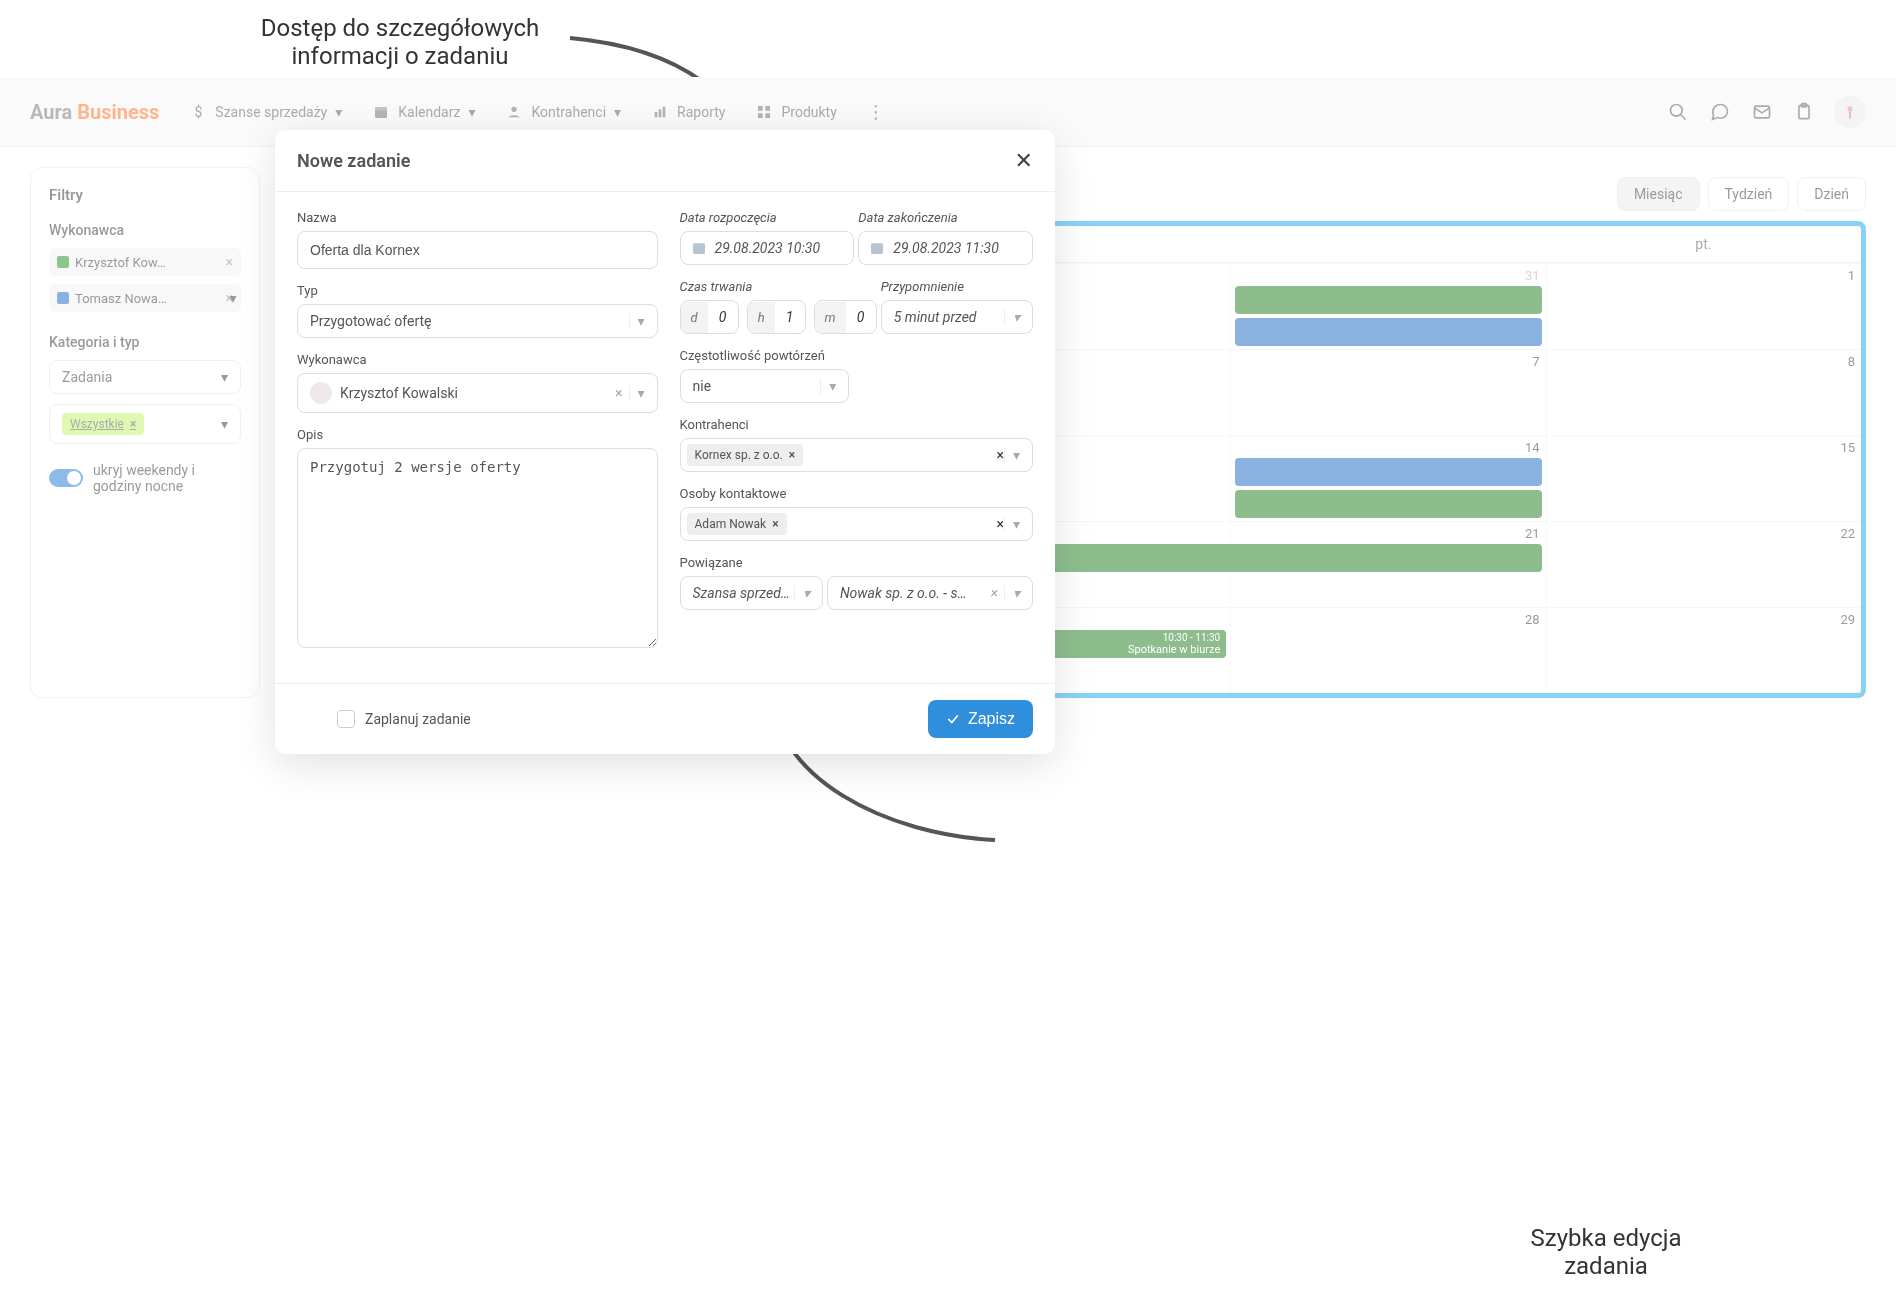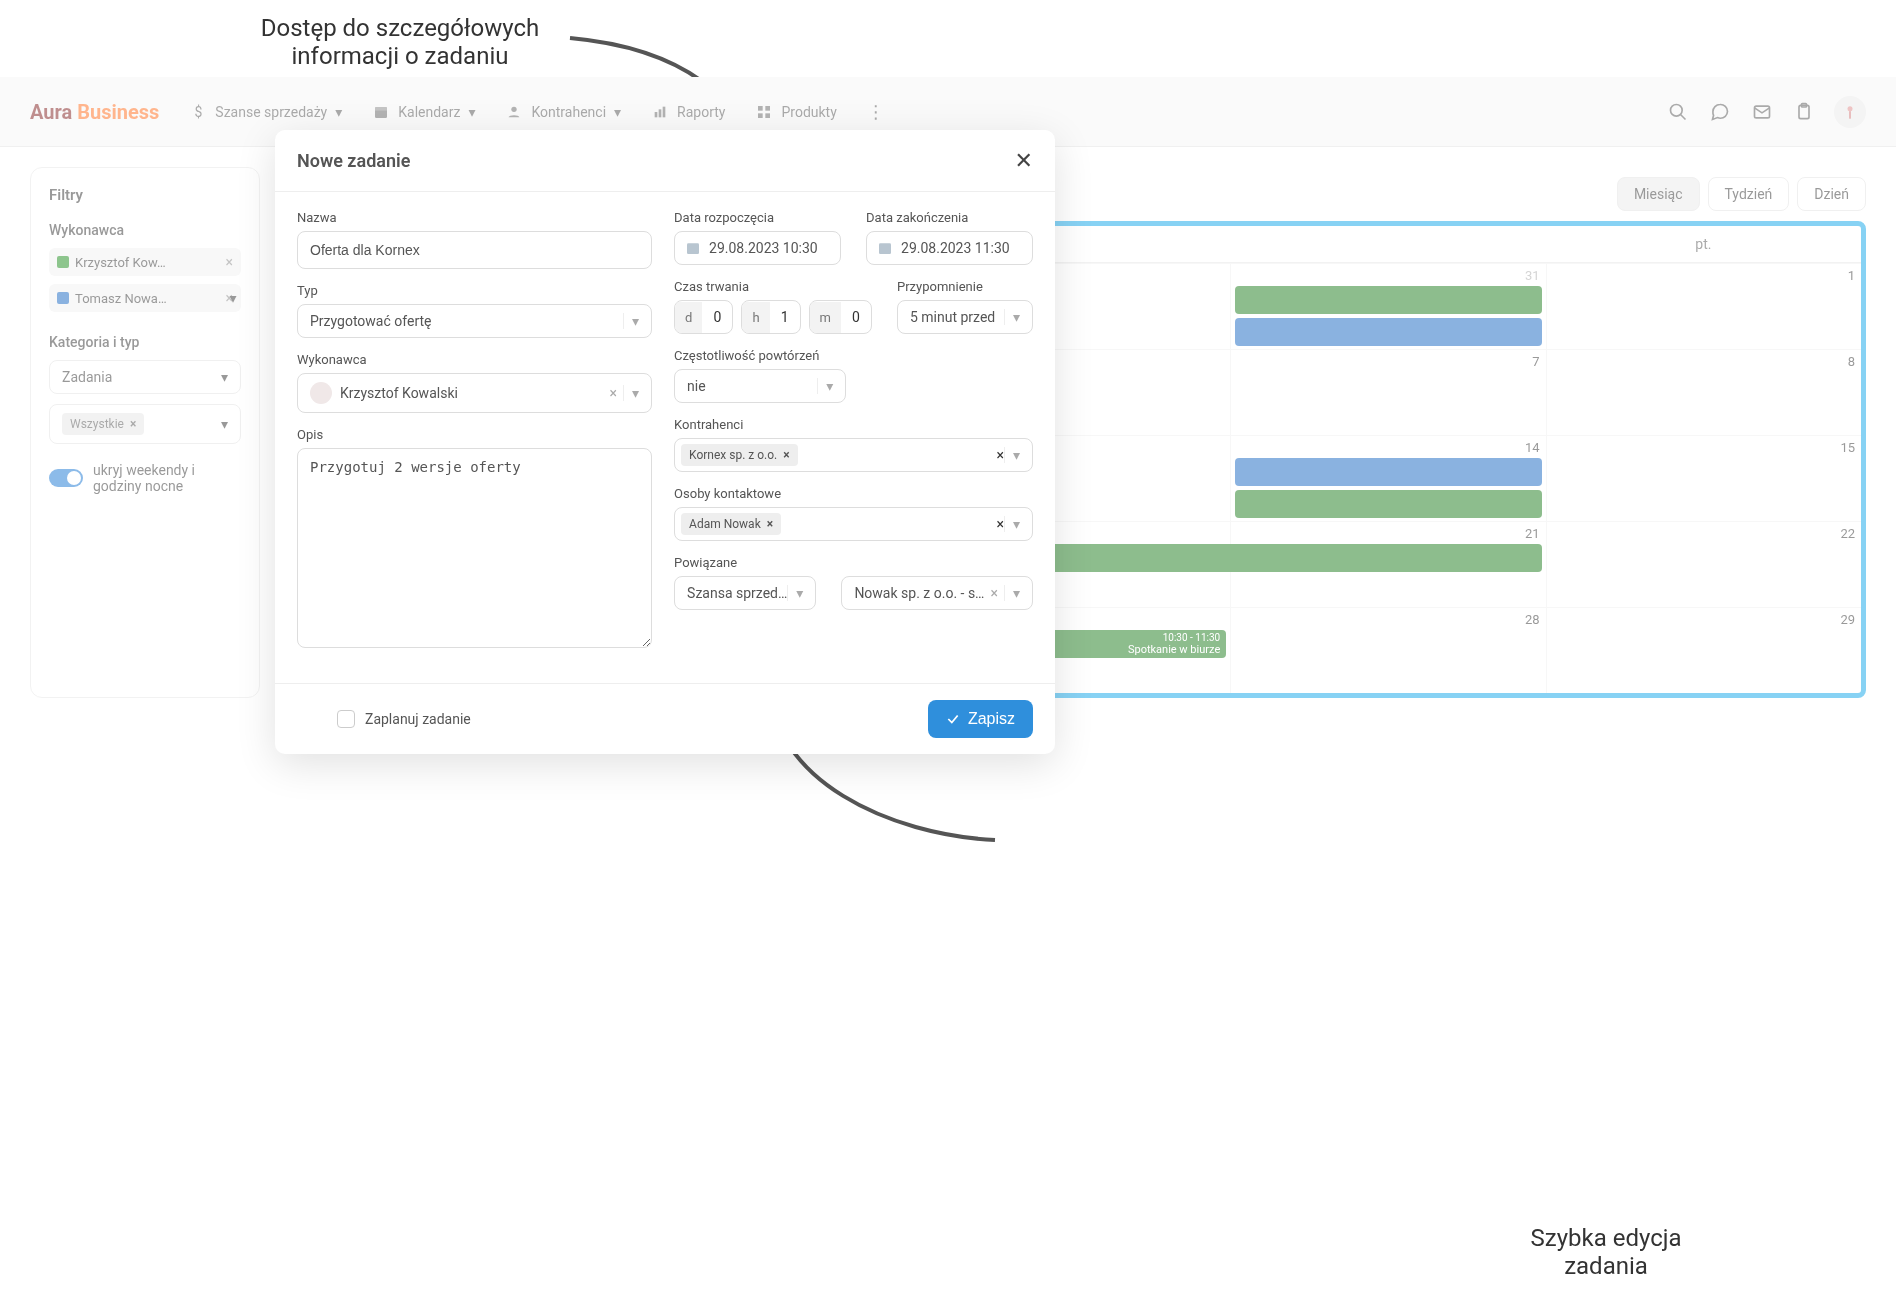--- a/index.html
+++ b/index.html
@@ -2,21 +2,21 @@
 <html><head>
 <meta charset="utf-8">
 <style>
 * { box-sizing: border-box; margin: 0; padding: 0; }
 body { font-family: -apple-system, BlinkMacSystemFont, "Segoe UI", Roboto, sans-serif; background: #fff; color: #333; font-size: 14px; }
 .annotation { position: absolute; font-size: 24px; color: #333; text-align: center; }
 .annotation-top { top: 14px; left: 240px; width: 320px; }
 .annotation-bottom { bottom: 20px; right: 190px; width: 200px; }
 .topbar { display: flex; align-items: center; height: 70px; padding: 0 30px; background: #f5f5f5; border-bottom: 1px solid #e0e0e0; margin-top: 77px; position: relative; }
 .logo { font-size: 20px; font-weight: 700; margin-right: 30px; }
-.logo .aura { color: #7f1d1d; }
+.logo .aura { color: #737373; }
 .logo .business { color: #ff6b1a; }
 .nav { display: flex; gap: 30px; align-items: center; }
 .nav-item { display: flex; align-items: center; gap: 8px; color: #555; cursor: pointer; }
 .nav-icon { width: 18px; height: 18px; display: inline-flex; align-items: center; justify-content: center; }
 .topbar-right { margin-left: auto; display: flex; gap: 18px; align-items: center; }
 .iconbtn { width: 24px; height: 24px; display: inline-flex; align-items: center; justify-content: center; color: #555; cursor: pointer; }
 .avatar { width: 32px; height: 32px; border-radius: 50%; background: #e8e8e8; display: inline-flex; align-items: center; justify-content: center; }
 .main { display: flex; padding: 20px 30px; gap: 20px; }
 .sidebar { width: 230px; border: 1px solid #e5e5e5; border-radius: 12px; padding: 18px; background: #fff; }
 .sidebar h3 { font-size: 15px; font-weight: 600; margin-bottom: 18px; }
@@ -56,21 +56,21 @@
 .col.left { flex: 1.02; }
 .field-label { font-size: 13px; color: #555; margin-bottom: 6px; }
 .field { margin-bottom: 14px; }
 .input { width: 100%; border: 1px solid #ddd; border-radius: 8px; padding: 10px 12px; font-size: 14px; color: #555; background: #fff; }
 .select { display: flex; align-items: center; justify-content: space-between; border: 1px solid #ddd; border-radius: 8px; padding: 8px 4px 8px 12px; font-size: 14px; color: #555; }
 .select .arrow { color: #aaa; padding: 0 8px; border-left: 1px solid #eee; }
 .select .clear { color: #aaa; padding: 0 6px; }
 .assignee { display: flex; align-items: center; gap: 8px; }
 .assignee .av { width: 22px; height: 22px; border-radius: 50%; background: #f0e8e8; display: inline-block; }
 .textarea { width: 100%; min-height: 200px; border: 1px solid #ddd; border-radius: 8px; padding: 10px 12px; font-size: 14px; color: #555; resize: both; }
-.row2 { display: flex; gap: 25px; }
+.row2 { display: flex; gap: 4px; font-style: italic; }
 .date-input { display: flex; align-items: center; gap: 8px; border: 1px solid #ddd; border-radius: 8px; padding: 8px 10px; color: #555; }
 .dur { display: flex; gap: 8px; }
 .dur-box { display: flex; align-items: center; border: 1px solid #ddd; border-radius: 8px; overflow: hidden; }
 .dur-box .lab { background: #f3f3f3; padding: 8px 10px; color: #777; font-size: 13px; }
 .dur-box .val { padding: 8px 10px; width: 30px; text-align: center; }
 .tag { display: inline-flex; align-items: center; gap: 6px; background: #eee; border-radius: 4px; padding: 4px 8px; font-size: 12px; color: #555; }
 .tag .x { cursor: pointer; font-weight: bold; }
 .tag-wrap { display: flex; align-items: center; justify-content: space-between; border: 1px solid #ddd; border-radius: 8px; padding: 5px 4px 5px 6px; }
 .modal-footer { display: flex; align-items: center; justify-content: space-between; padding: 16px 22px; border-top: 1px solid #eee; }
 .chk-row { display: flex; align-items: center; gap: 10px; color: #555; padding-left: 40px; }
@@ -193,21 +193,21 @@
       </div>
     </div>
     <div class="section">
       <div class="sidebar-label">Kategoria i typ</div>
       <div class="select-like">
         <span>Zadania</span>
         <span>▾</span>
       </div>
       <div style="height:10px"></div>
       <div class="select-like" style="position:relative;">
-        <span class="tag" style="background:#e5e5e5;">
+        <span class="tag" style="background:#bef264;text-decoration:underline;">
           <span>Wszystkie</span>
           <span class="x">×</span>
         </span>
         <span>▾</span>
       </div>
     </div>
     <div class="toggle-row">
       <div class="toggle"></div>
       <span style="flex:1">ukryj weekendy i godziny nocne</span>
     </div>

